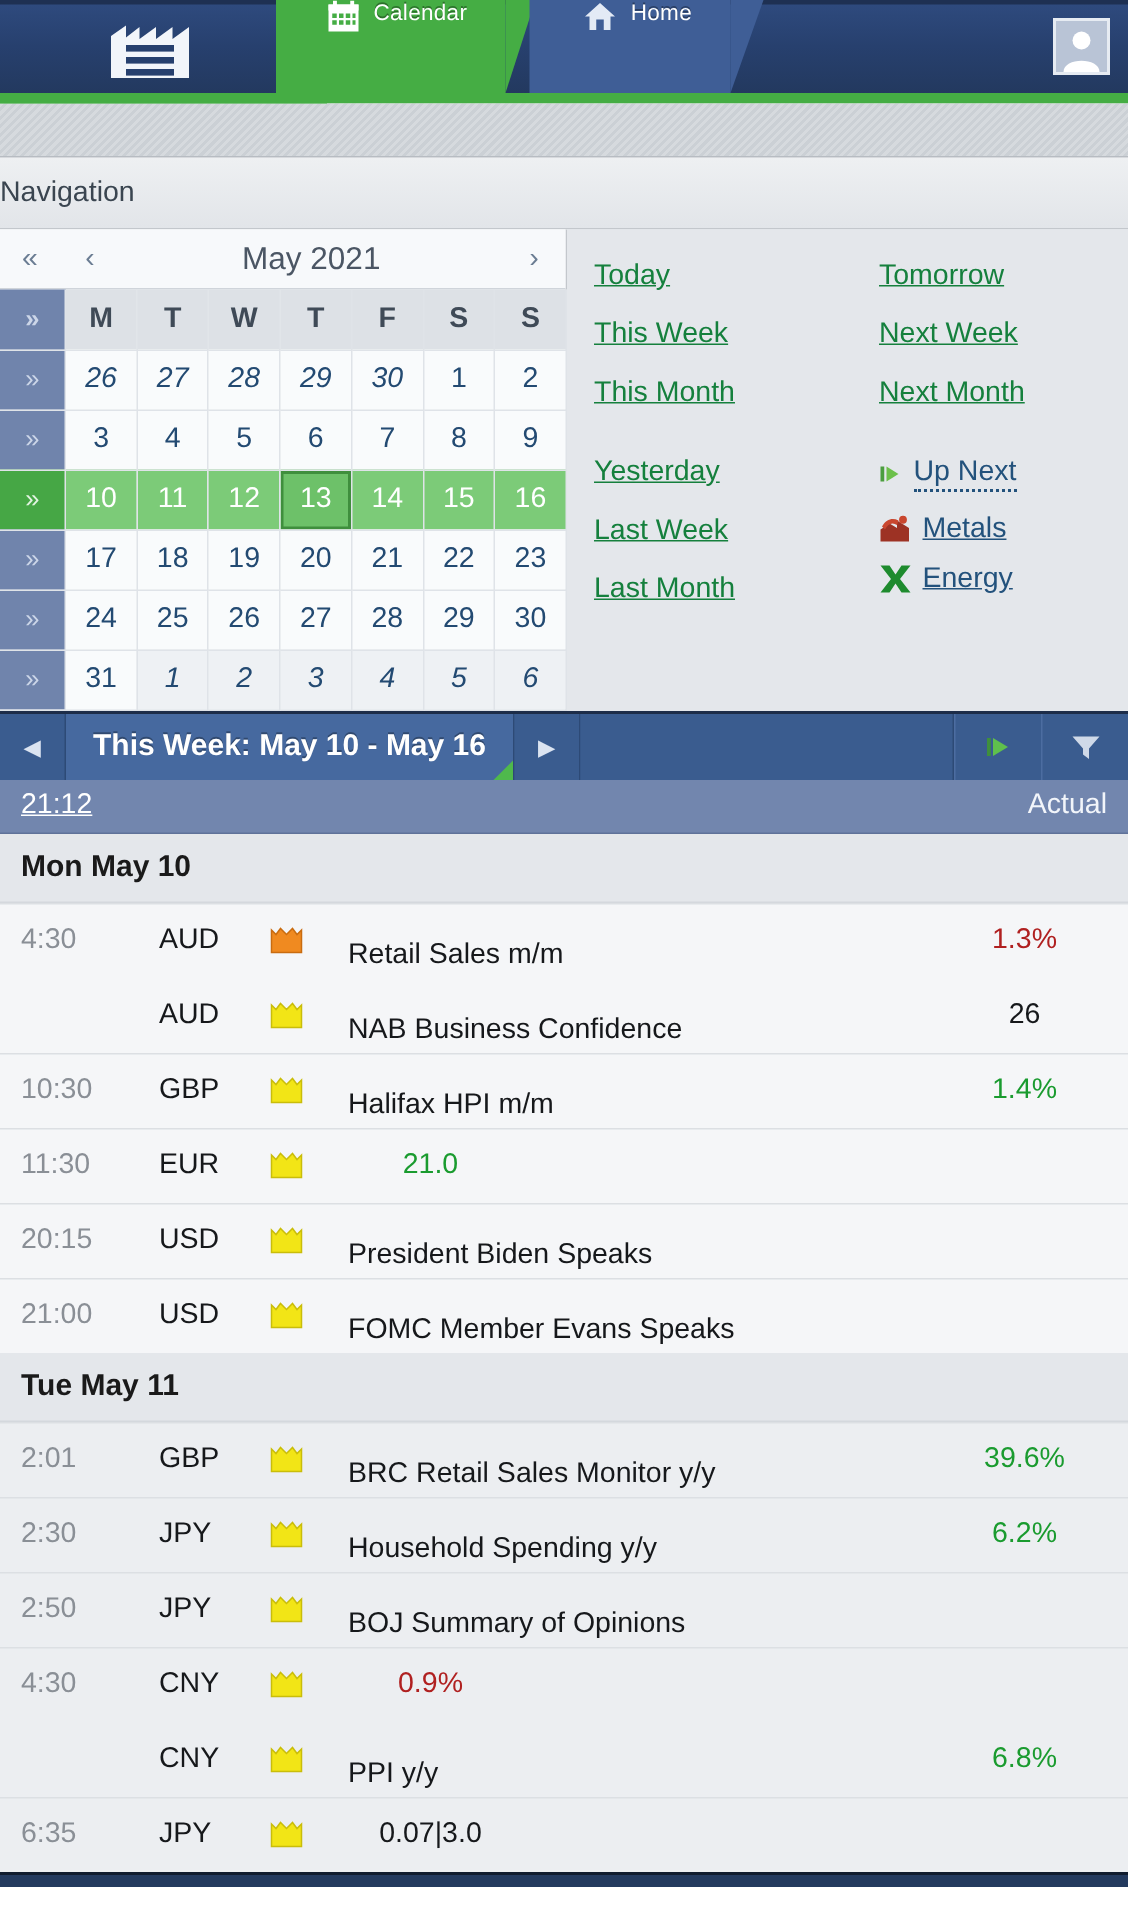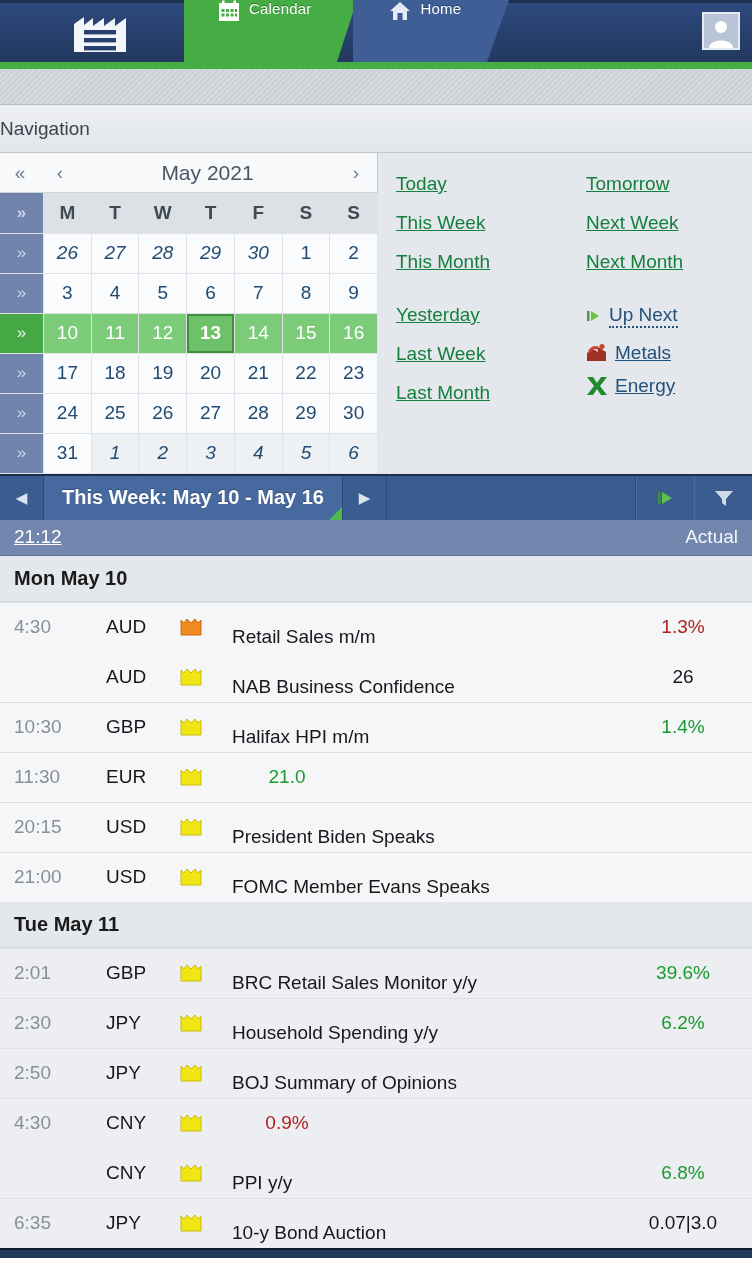--- a/index.html
+++ b/index.html
@@ -104,21 +104,21 @@
     border-right: 1px solid #dfe3e8; border-bottom: 1px solid #dfe3e8;
   }
   table.cal th { background:#dde1e6; color:#3f4a57; font-weight:bold; }
   table.cal th.wk, table.cal td.wk {
     width: 42px; background:#7084ac; color:#ccd6e8; font-size:17px;
   }
   table.cal td { background:#f9fbfc; }
   td.othermonth { background:#e7eaee; color:#9aa3ae; font-style: italic; }
   tr.weekrow td { background:#7ccb78; color:#ffffff; }
   tr.weekrow td.wk { background:#46a745; color:#e3f4e2; }
-  td.today { background:#6dc169 !important; font-weight:bold; box-shadow: inset 0 0 0 2px #3f8f3d; }
+  td.today { background:#6dc169 !important; font-weight:normal; box-shadow: inset 0 0 0 2px #3f8f3d; }
   tr.lastrow td { background:#eef1f4; }
   tr.lastrow td.infirst { background:#f9fbfc; }
 
   
   .links-col { flex:1; background:#e4e7eb; padding: 20px 0 0 18px; }
   .links-grid { display:flex; }
   .links-left { width: 190px; }
   .links-right { width: 200px; }
   .qlink {
     display:inline-block; font-size: 19px; color:#15803d;
@@ -525,18 +525,17 @@
       <div class="e-act green">6.8%</div>
     </div>
     <div class="erow alt sep">
       <div class="e-time">6:35</div>
       <div class="e-cur">JPY</div>
       <div class="e-imp">
         <svg class="impact" viewBox="0 0 22 20">
           <path d="M1 3 L4 6 L7 2 L11 6 L15 2 L18 6 L21 3 L21 18 L1 18 Z" fill="#f2e516" stroke="#c9bd0a" stroke-width="1"></path>
         </svg>
       </div>
-      <div class="e-title">10-y Bond Auction</div>
       <div class="e-act ">0.07|3.0</div>
     </div>
   </div>
 
 <div class="bottombar"></div>
 
 </body></html>

